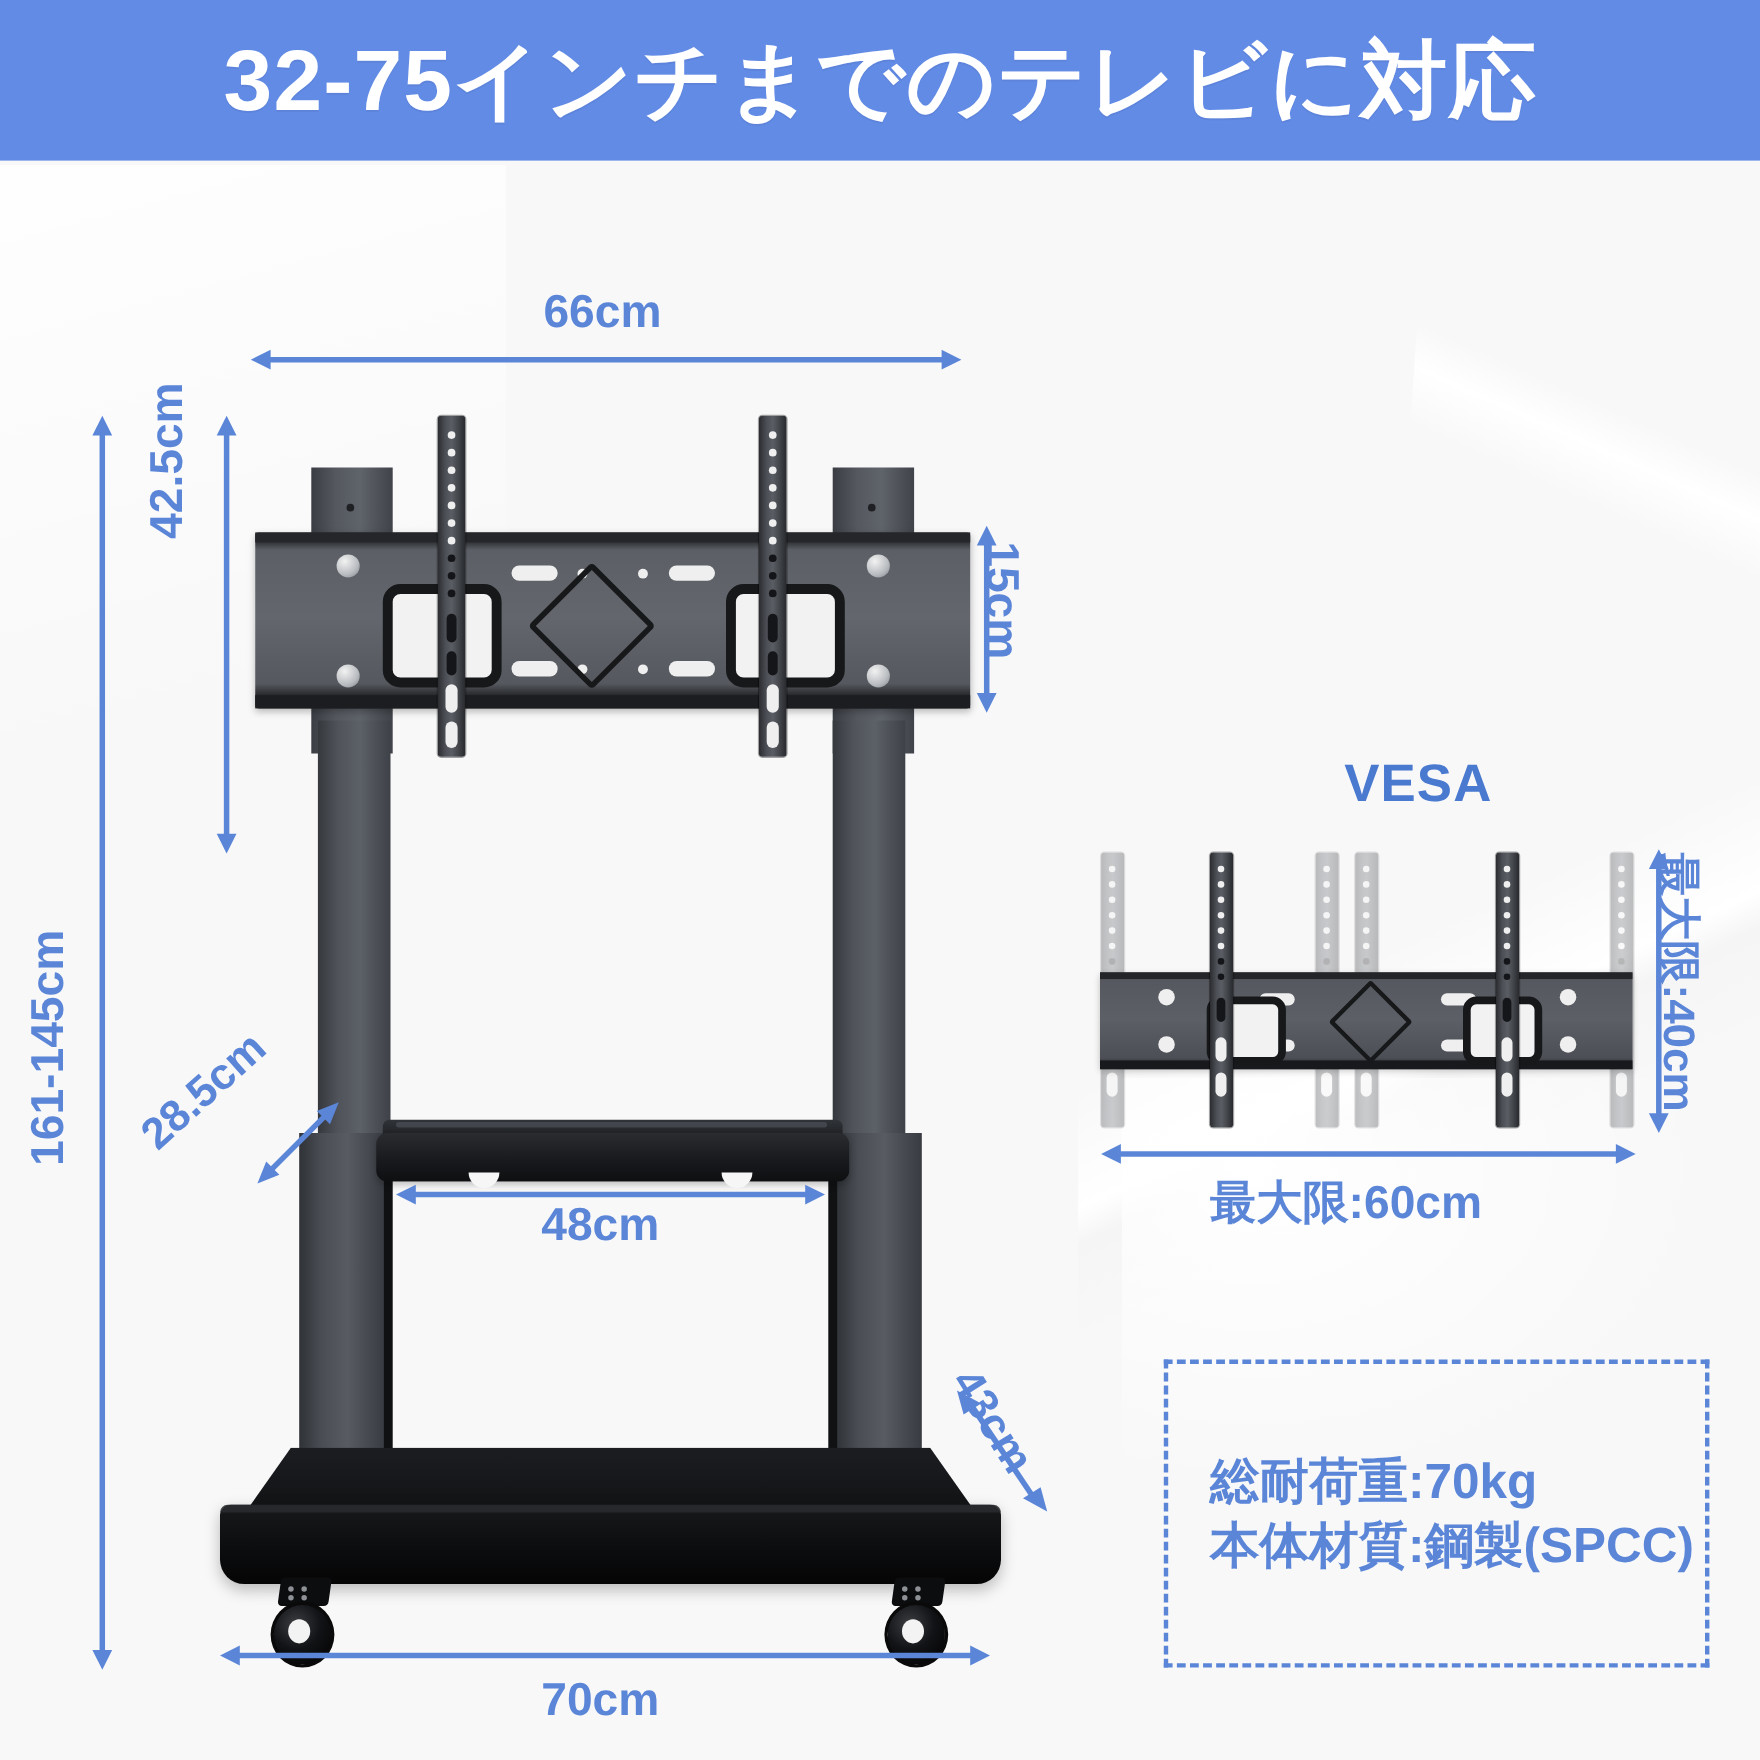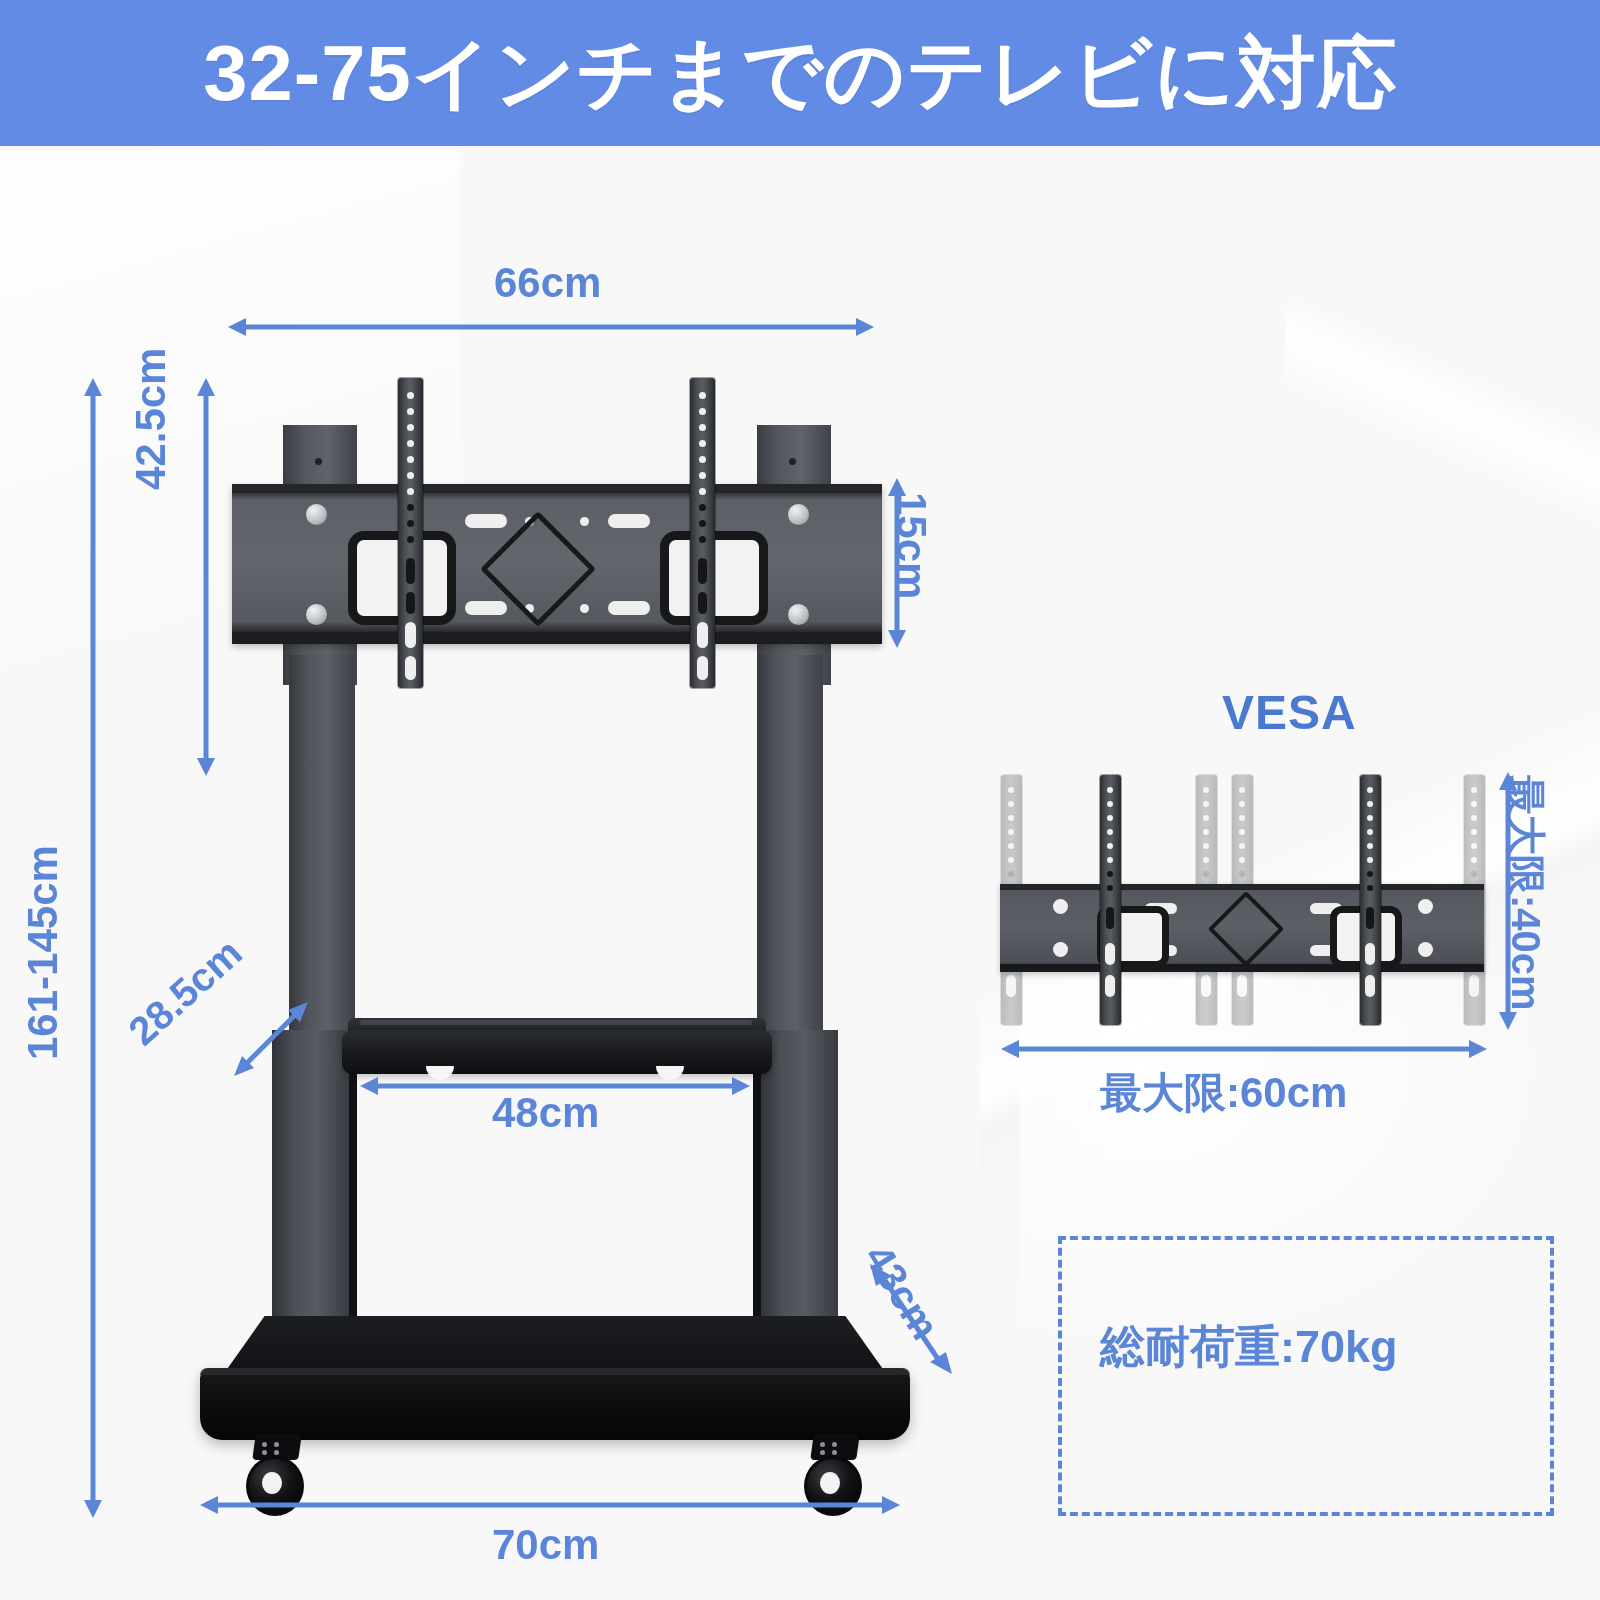--- a/index.html
+++ b/index.html
@@ -421,16 +421,17 @@
         <polygon points="0,11 18,2 18,20" fill="#5b86d8"></polygon>
         <polygon points="486,11 468,2 468,20" fill="#5b86d8"></polygon>
       </svg>
     </div>
     <div class="dim" style="left:1100px;top:1072px;font-size:42px;">最大限:60cm</div>
   </div>
 
   <div class="specbox" style="left:1058px;top:1236px;width:488px;height:272px;">
     <div style="position:absolute;left:38px;top:78px;">
       <div class="specline">総耐荷重:70kg</div>
+      <div class="specline">本体材質:鋼製(SPCC)</div>
     </div>
   </div>
 
 </div>
 
 </body></html>

